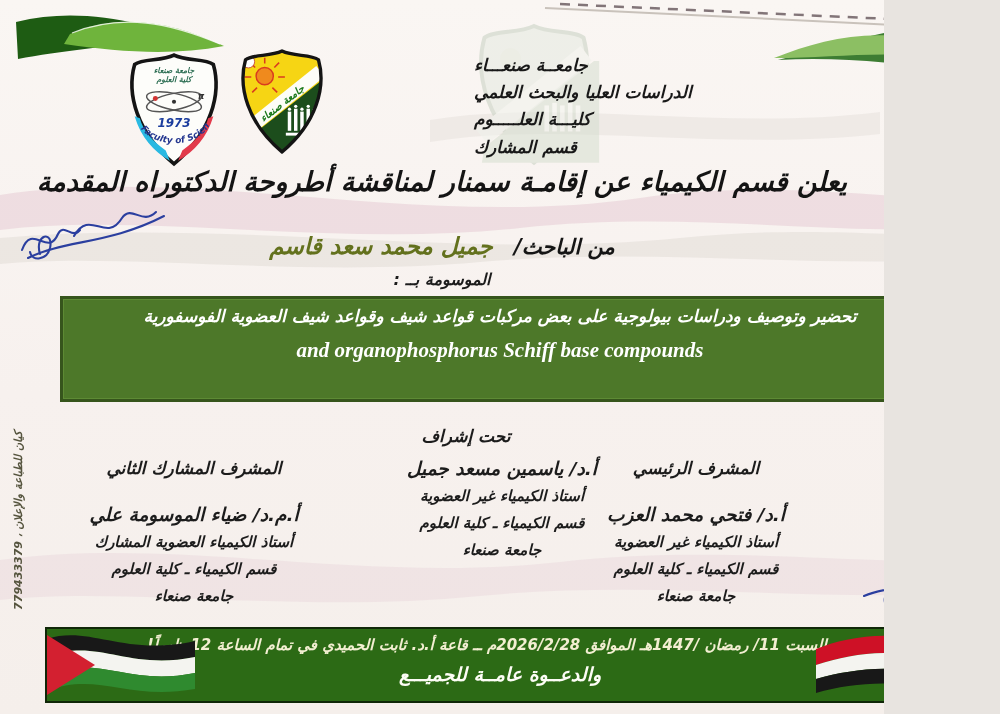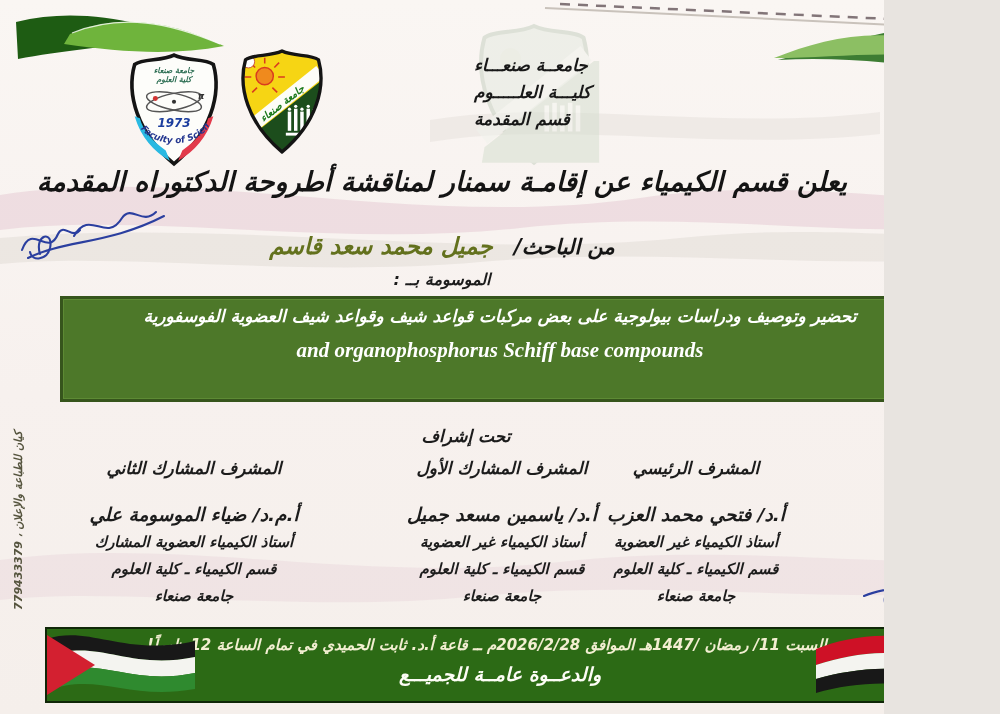--- a/index.html
+++ b/index.html
@@ -148,22 +148,23 @@
           <circle cx="77.3" cy="60.5" r="1.7"></circle>
         <circle cx="83.8" cy="63.5" r="1.7"></circle>
         <rect x="54" y="88" width="34" height="3"></rect>
       </g>
     </g>
     <path d="M50 3 C38 9 20 6 12 12 C4 40 14 78 50 108 C86 78 96 40 88 12 C80 6 62 9 50 3 Z" fill="none" stroke="#141414" stroke-width="3.5"></path>
   </svg>
 
   <div class="abs hdr">
     <div>جامعــة صنعـــاء</div>
+    <div>الدراسات العليا والبحث العلمي</div>
     <div>كليـــة العلـــــوم</div>
-    <div>قسم المقدمة</div>
+    <div>قسم المشارك</div>
   </div>
 
   <div class="abs headline">يعلن قسم الكيمياء عن إقامـة سمنار لمناقشة أطروحة الدكتوراه المقدمة</div>
 
   <svg class="abs" style="left:14px;top:200px;z-index:4;" width="172" height="70" viewBox="0 0 172 70">
     <g fill="none" stroke="#2b3f9f" stroke-width="2.1" stroke-linecap="round">
       <path d="M8,50 C18,22 34,58 44,34 C50,22 58,40 66,30"></path>
       <path d="M60,36 C76,8 92,44 108,18 C118,4 128,26 142,12"></path>
       <path d="M14,58 C50,40 96,44 150,16"></path>
       <path d="M26,54 C20,34 40,30 36,48 C33,60 18,62 16,52"></path>
@@ -186,21 +187,20 @@
 
   <div class="abs supv-col col-main">
     <div class="role">المشرف الرئيسي</div>
     <div class="name">أ.د/ فتحي محمد العزب</div>
     <div class="line">أستاذ الكيمياء غير العضوية</div>
     <div class="line">قسم الكيمياء ـ كلية العلوم</div>
     <div class="line">جامعة صنعاء</div>
   </div>
 
   <div class="abs supv-col col-first">
-    <div class="role">المشرف المشارك الأول</div>
     <div class="name">أ.د/ ياسمين مسعد جميل</div>
     <div class="line">أستاذ الكيمياء غير العضوية</div>
     <div class="line">قسم الكيمياء ـ كلية العلوم</div>
     <div class="line">جامعة صنعاء</div>
   </div>
 
   <div class="abs supv-col col-second">
     <div class="role">المشرف المشارك الثاني</div>
     <div class="name">أ.م.د/ ضياء الموسومة علي</div>
     <div class="line">أستاذ الكيمياء العضوية المشارك</div>

